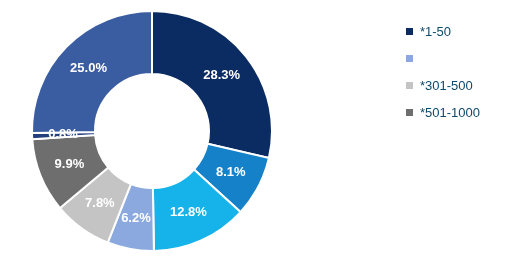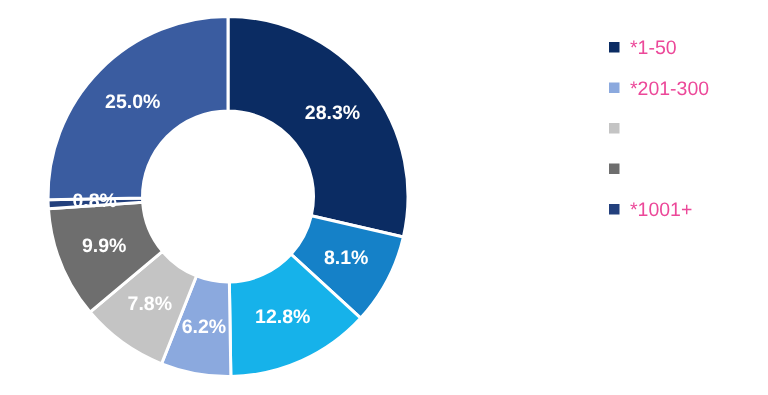--- a/index.html
+++ b/index.html
@@ -50,21 +50,21 @@
   }
   .legend-swatch {
     width: 7px;
     height: 7px;
     flex: 0 0 7px;
     margin-right: 7px;
   }
   .legend-label {
     font-family: "Liberation Sans", sans-serif;
     font-size: 13px;
-    color: #ec4899;
+    color: #0c4a6e;
     white-space: nowrap;
     line-height: 1;
   }
 </style>
 </head>
 <body>
 
 <div id="root">
 
   <div id="chart-area">
@@ -92,27 +92,24 @@
     </svg>
   </div>
 
   <div id="legend">
       <div class="legend-item">
         <span class="legend-swatch" style="background: rgb(11, 44, 99);"></span>
         <span class="legend-label">*1-50</span>
       </div>
       <div class="legend-item">
         <span class="legend-swatch" style="background: rgb(139, 169, 222);"></span>
-        <span class="legend-label">*201-300</span>
       </div>
       <div class="legend-item">
         <span class="legend-swatch" style="background: rgb(196, 196, 196);"></span>
+        <span class="legend-label">*301-500</span>
       </div>
       <div class="legend-item">
         <span class="legend-swatch" style="background: rgb(110, 110, 110);"></span>
-      </div>
-      <div class="legend-item">
-        <span class="legend-swatch" style="background: rgb(35, 64, 125);"></span>
-        <span class="legend-label">*1001+</span>
+        <span class="legend-label">*501-1000</span>
       </div>
     </div>
 
 </div>
 
 </body></html>

